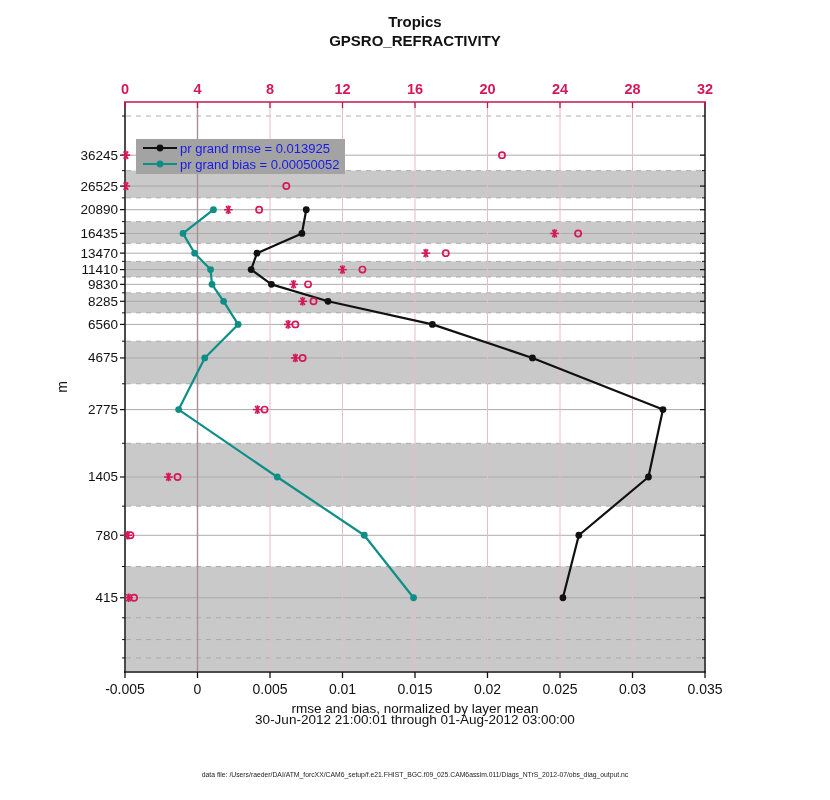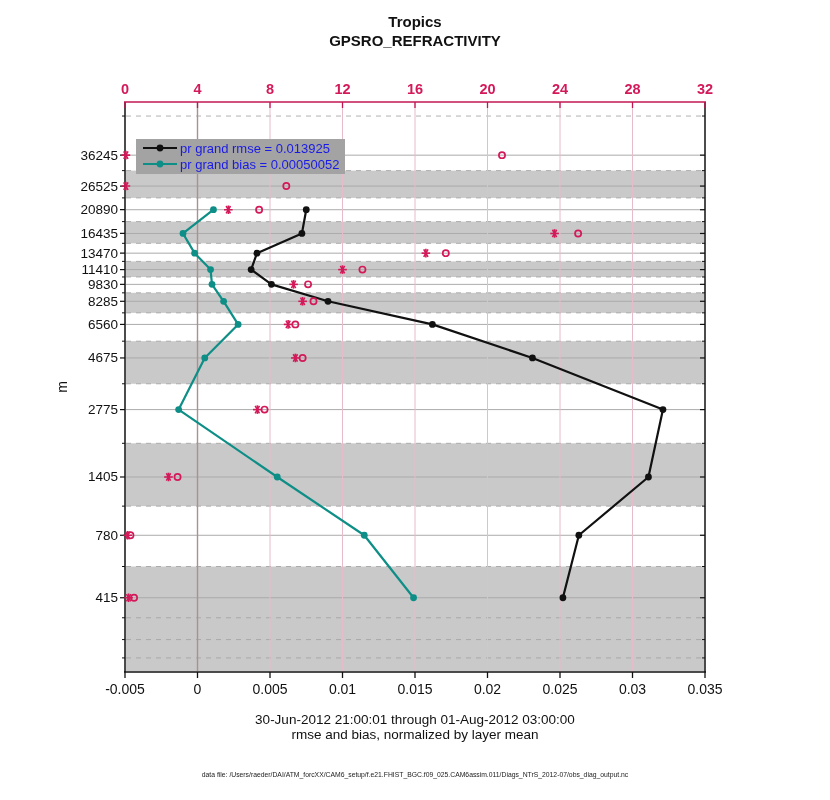--- a/index.html
+++ b/index.html
@@ -2,21 +2,21 @@
 <html style="--crimson: #d4195a; --legendblue: #1a1ae6;"><head>
 <meta charset="utf-8">
 <style>
   html,body{margin:0;padding:0;background:#fff;}
   .canvas{position:relative;width:830px;height:800px;background:#fff;
           font-family:"Liberation Sans",sans-serif;overflow:hidden;border-radius:8px;}
   .abs{position:absolute;}
   .title1{top:13px;left:0;width:830px;text-align:center;font-size:15px;font-weight:bold;color:#111;}
   .title2{top:32px;left:0;width:830px;text-align:center;font-size:15px;font-weight:bold;color:#111;}
   .topxlabel{top:56px;left:0;width:830px;text-align:center;font-size:13.5px;font-weight:bold;color:var(--crimson);}
-  .xlabel{top:727px;left:0;width:830px;text-align:center;font-size:13.5px;color:#111;}
+  .xlabel{top:701px;left:0;width:830px;text-align:center;font-size:13.5px;color:#111;}
   .daterange{top:712px;left:0;width:830px;text-align:center;font-size:13.5px;color:#111;}
   .datafile{top:771px;left:0;width:830px;text-align:center;font-size:6.8px;color:#222;}
   .legend{top:111px;left:136px;background:#a3a3a3;padding:1px 6px 2px 4px;margin-top:28px;}
   .legend-row{display:flex;align-items:center;height:16px;}
   .legend-row span{font-size:13px;color:var(--legendblue);white-space:nowrap;}
   svg text{font-family:"Liberation Sans",sans-serif;}
 </style>
 </head>
 <body>
 

